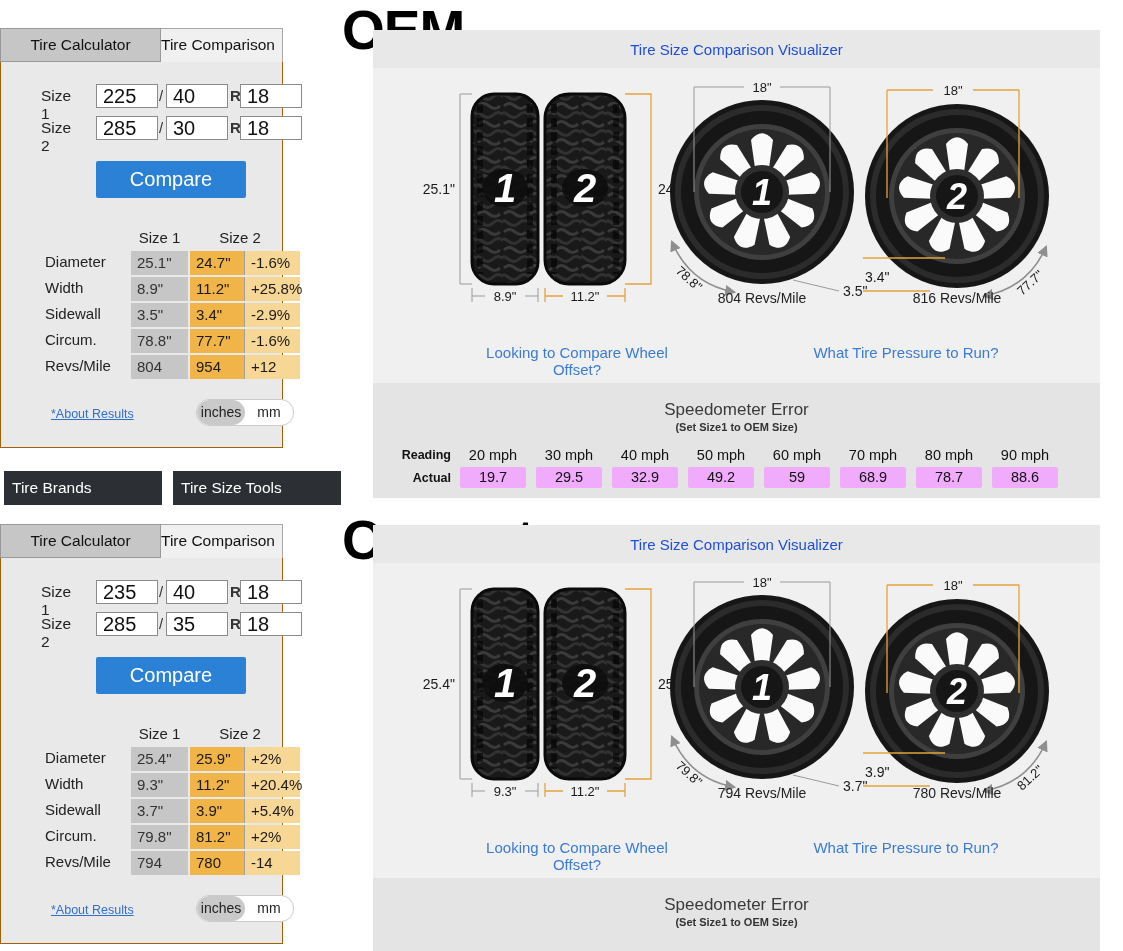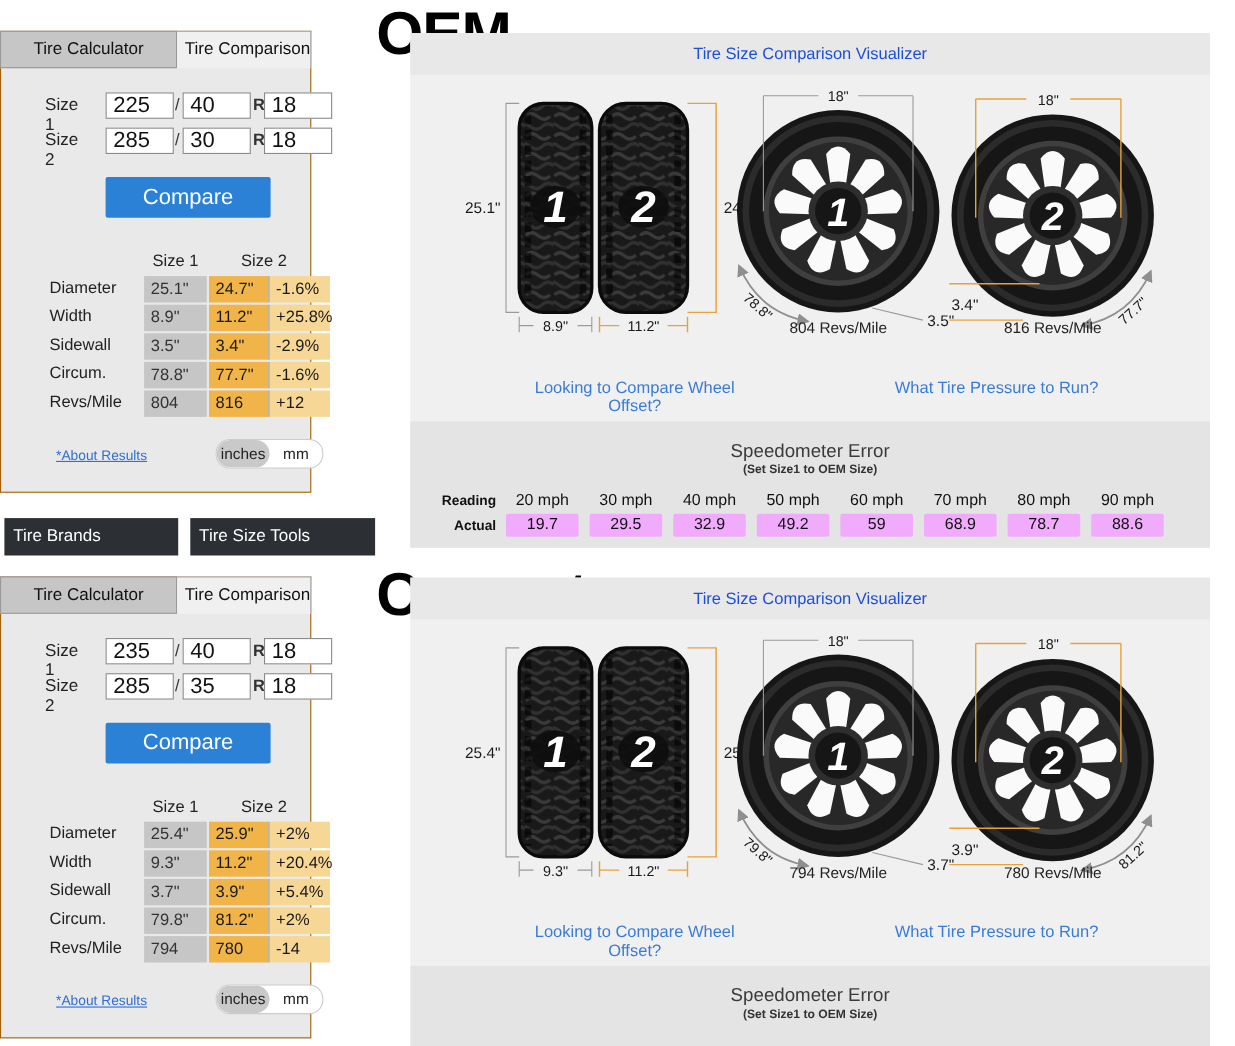--- a/index.html
+++ b/index.html
@@ -22,21 +22,21 @@
     position:absolute;left:0;width:283px;height:420px;
     background:#e9e9e9;border:1px solid #a16207;box-sizing:border-box;
   }
   .tabbar{position:absolute;top:-1px;left:-1px;right:-1px;height:34px;display:flex;}
   .tab-inactive{
     width:161px;background:#c6c6c6;border:1px solid #999;box-sizing:border-box;
     color:#111;font-size:15.5px;line-height:31px;text-align:center;cursor:pointer;
   }
   .tab-active{
     flex:1;background:#f0f0f0;border:1px solid #a9a9a9;border-bottom:none;border-left:none;
-    box-sizing:border-box;color:#111;font-size:15.5px;line-height:31px;text-align:right;cursor:pointer;
+    box-sizing:border-box;color:#111;font-size:15.5px;line-height:31px;text-align:left;cursor:pointer;
   }
   .sizerow{position:absolute;left:0;height:26px;}
   .sizelabel{position:absolute;left:40px;top:3px;font-size:15.5px;color:#222;}
   .szinput{
     position:absolute;top:0;width:54px;height:22px;border:1px solid #8a8a8a;
     font-size:20px;padding:0 0 0 6px;font-family:"Liberation Sans",sans-serif;background:#fff;color:#111;
   }
   .sep{position:absolute;top:3px;font-size:15px;color:#333;}
   .sepR{font-weight:bold;}
   .comparebtn{
@@ -178,21 +178,21 @@
   </div>
   <div class="trow" style="top:300px;">
     <span class="tlabel">Circum.</span>
     <span class="c1">78.8"</span>
     <span class="c2">77.7"</span>
     <span class="cd">-1.6%</span>
   </div>
   <div class="trow" style="top:326px;">
     <span class="tlabel">Revs/Mile</span>
     <span class="c1">804</span>
-    <span class="c2">816</span>
+    <span class="c2">954</span>
     <span class="cd">+12</span>
   </div>
   <a class="aboutlink">*About Results</a>
   <div class="toggle">
     <span class="opt sel">inches</span>
     <span class="opt">mm</span>
   </div>
 </div>
 
 <div class="vis" style="top:30px;height:468px;">

